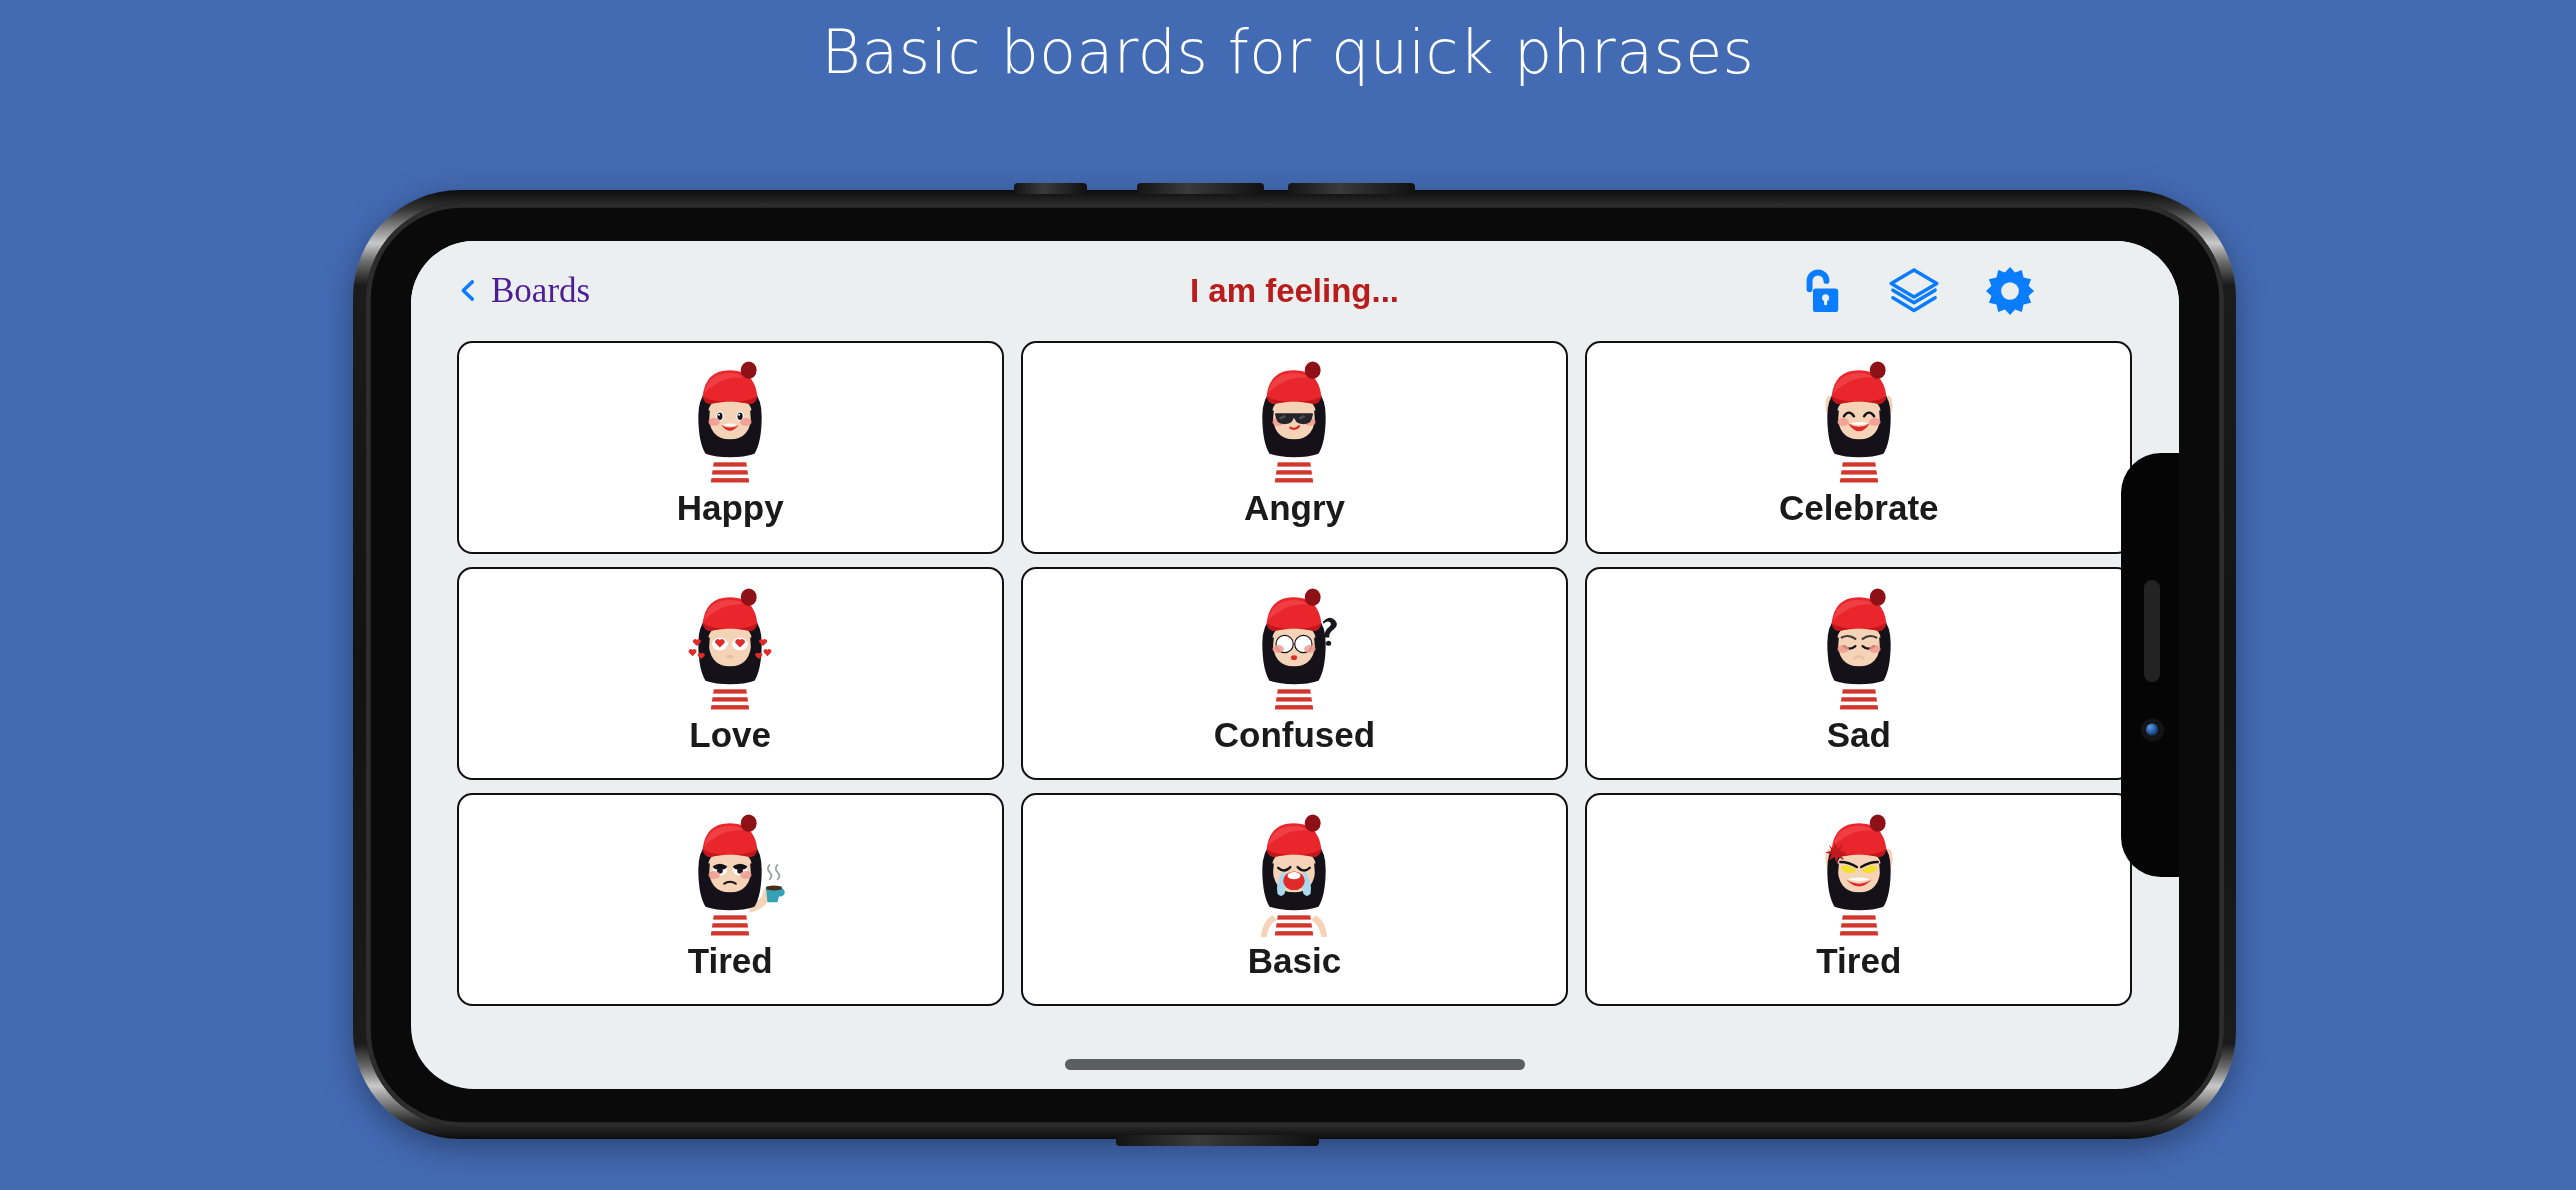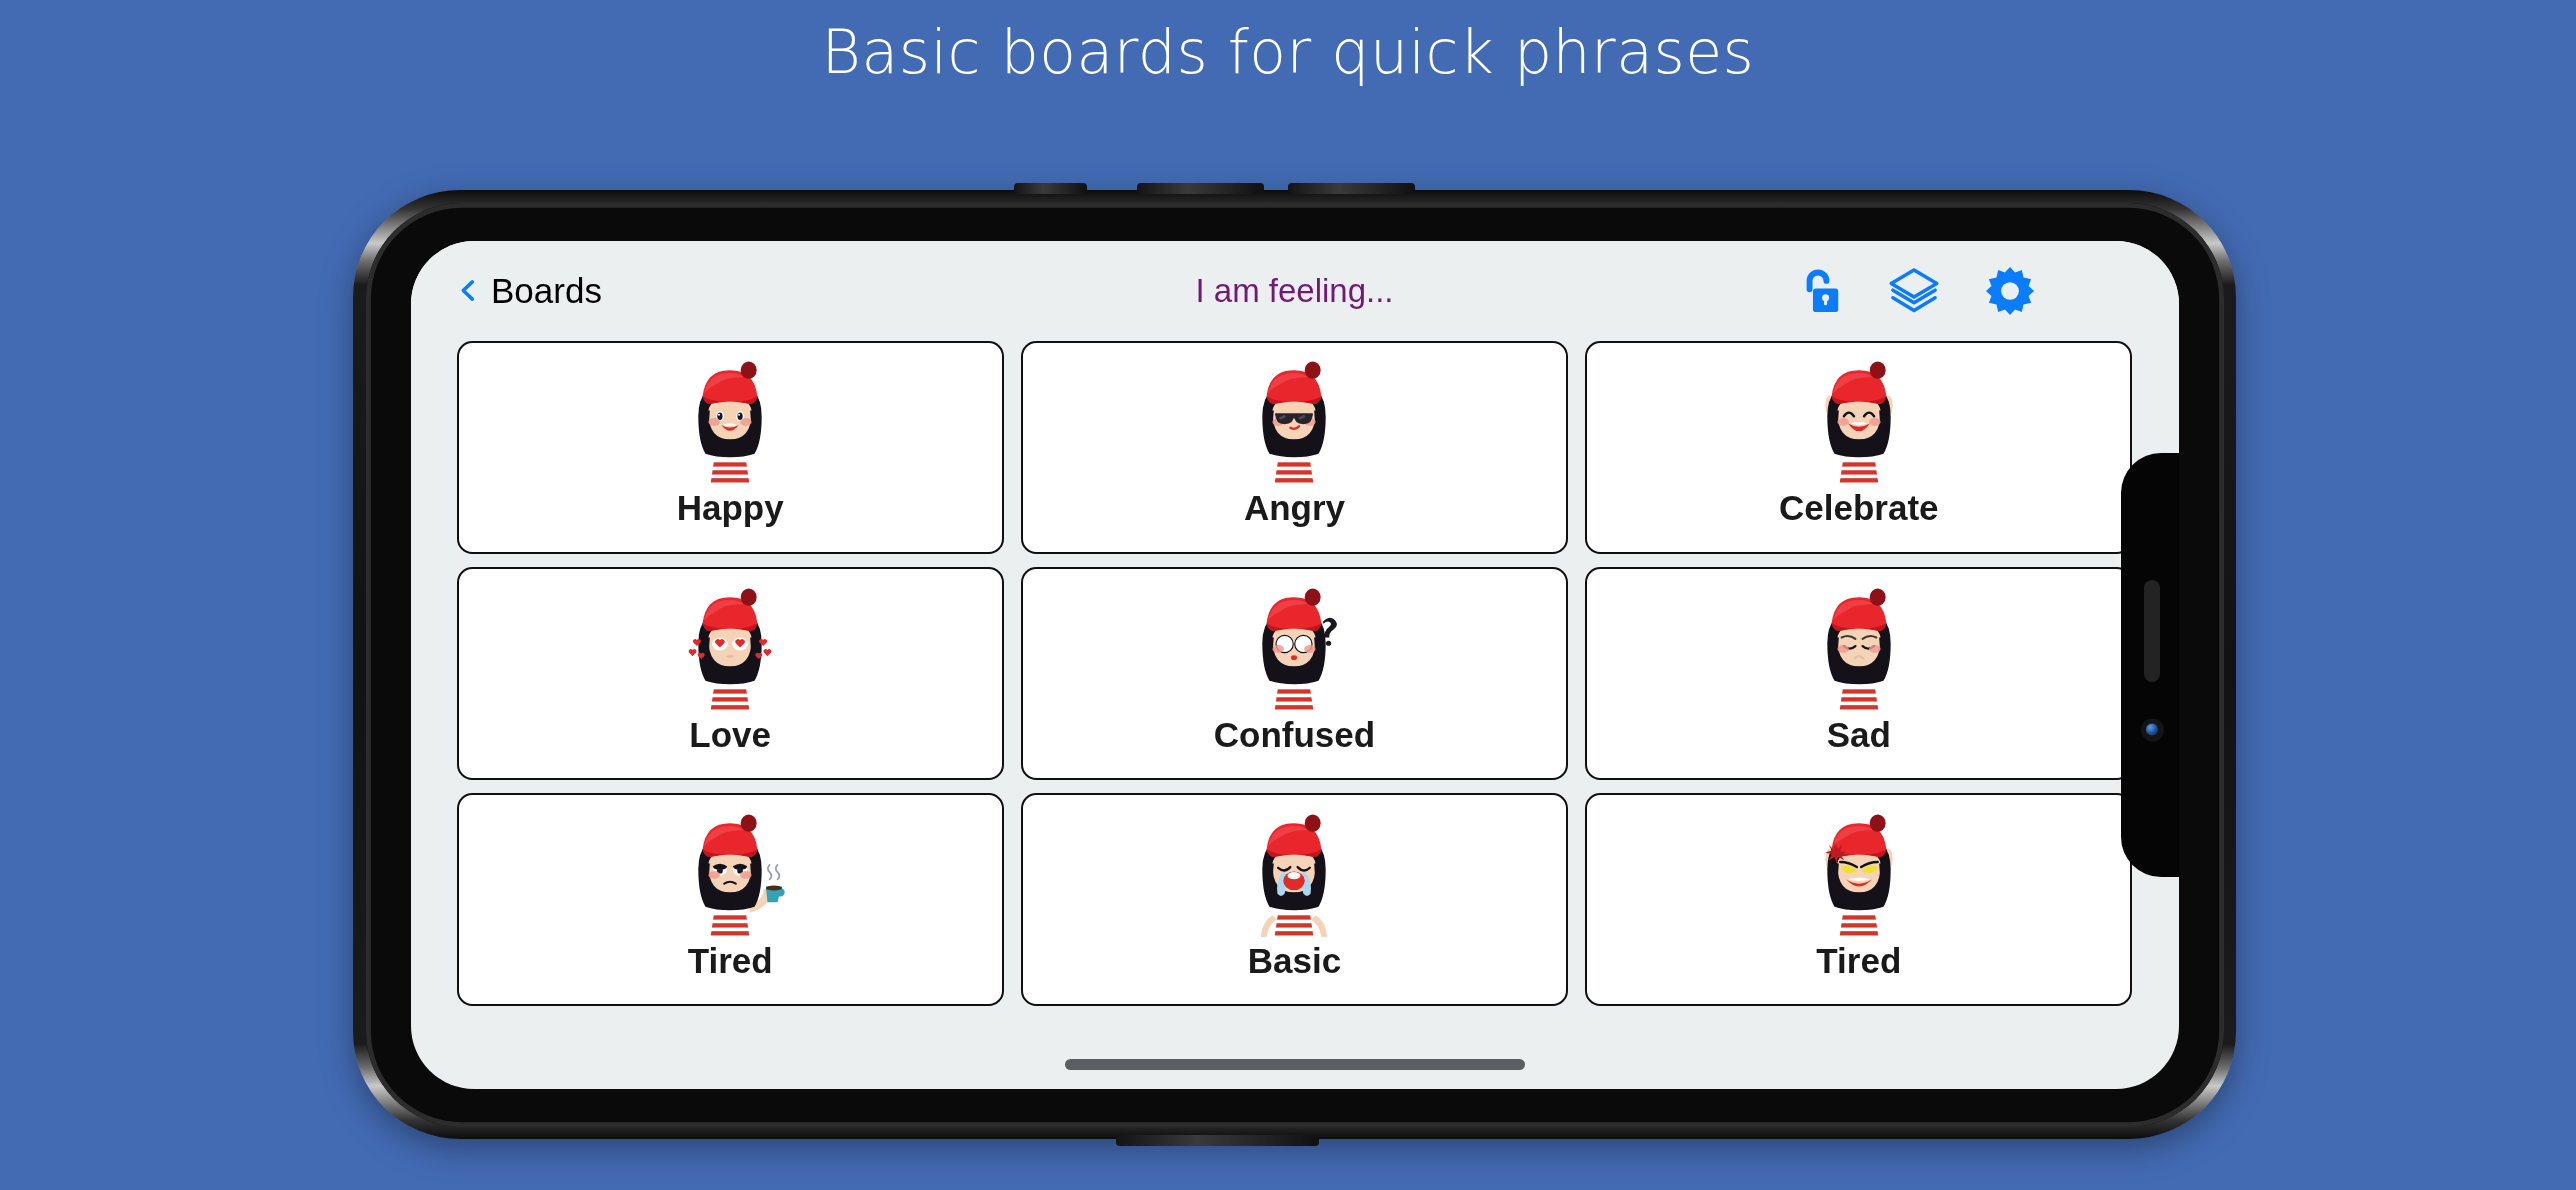--- a/index.html
+++ b/index.html
@@ -158,32 +158,32 @@
     align-items: center;
     gap: 11.5px;
     cursor: pointer;
     user-select: none;
   }
   .chevron-left {
     width: 23px; height: 23px;
     display: block;
   }
   .back-label {
-    color: #000000;
+    color: #4c1d95;
     font-size: 35px;
-    font-family: Liberation Sans, sans-serif;
+    font-family: Liberation Serif, serif;
   }
 
   .nav-title {
     position: absolute;
     left: 0; right: 0;
     text-align: center;
     font-size: 33px;
-    font-weight: normal;
-    color: #701a75;
+    font-weight: bold;
+    color: #b91c1c;
     pointer-events: none;
   }
 
   .nav-actions {
     margin-left: auto;
     display: flex;
     align-items: center;
     gap: 42px;
     padding-right: 142px;
   }

